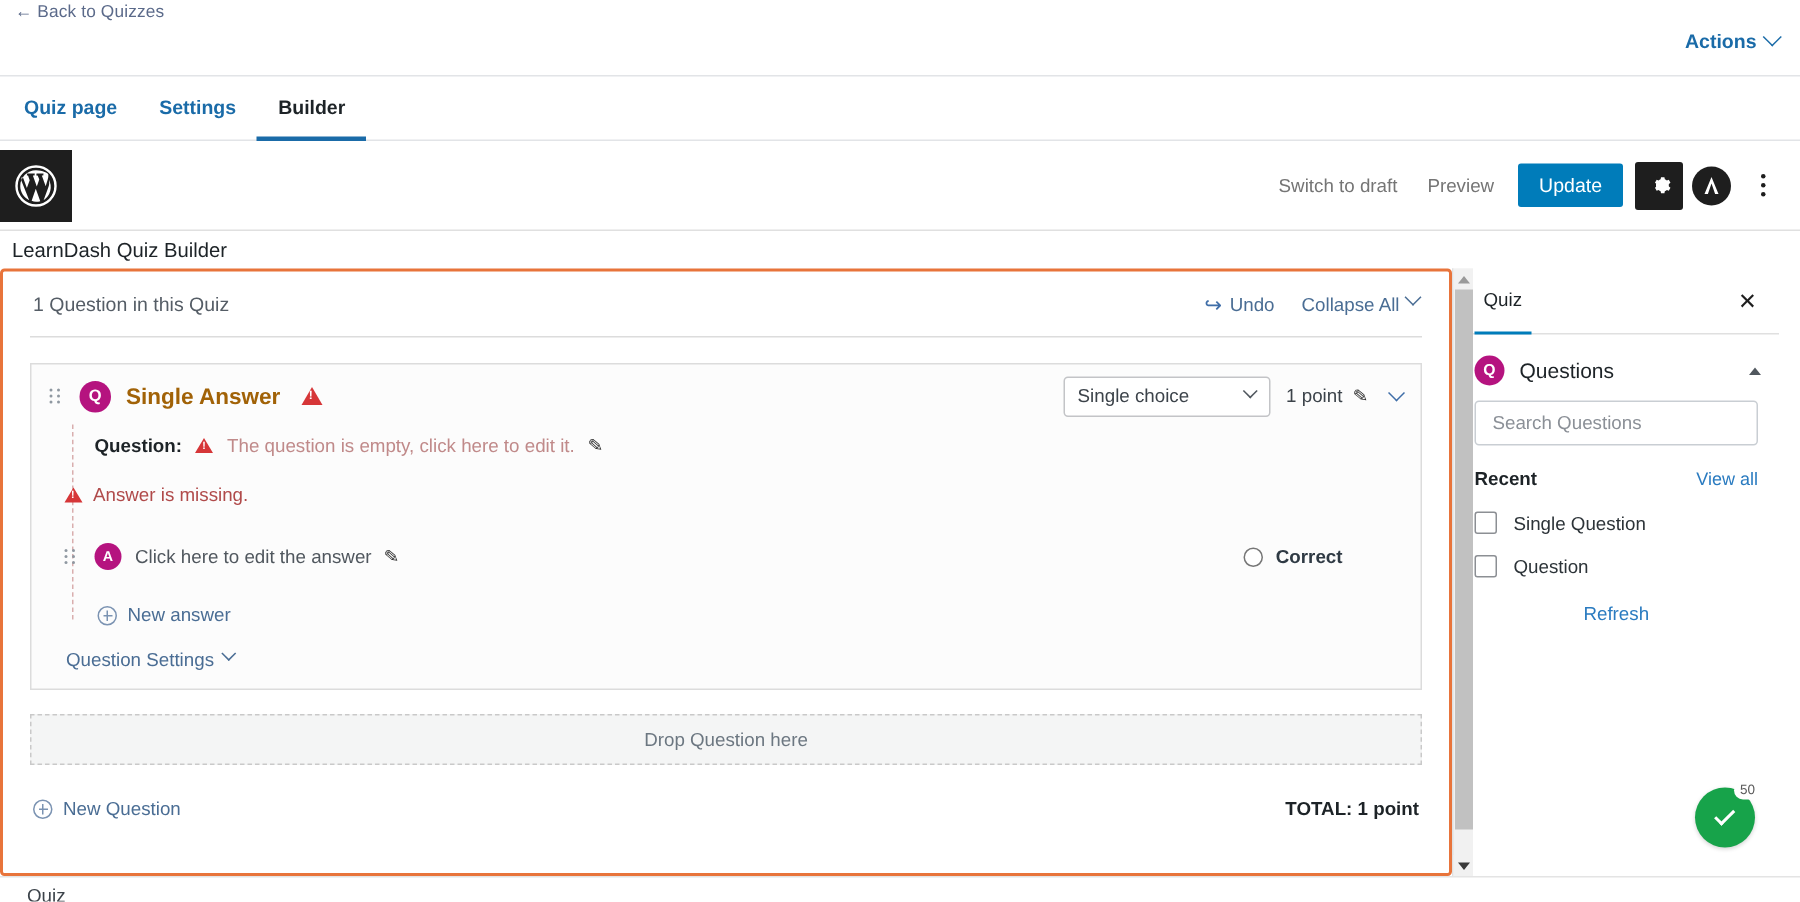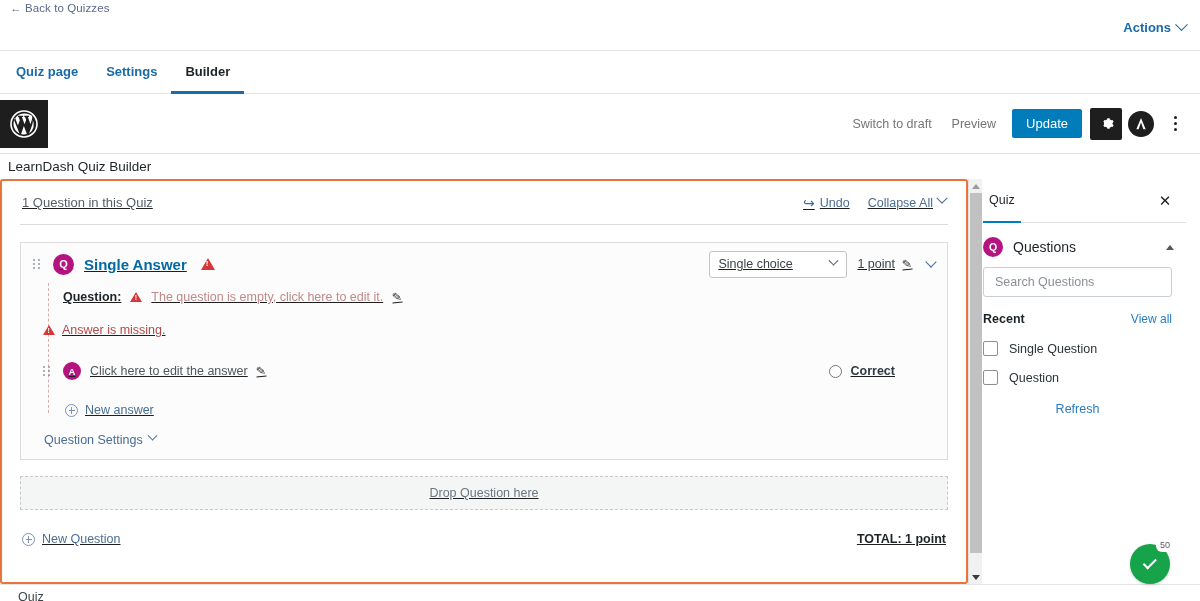--- a/index.html
+++ b/index.html
@@ -171,21 +171,20 @@
     position: relative;
   }
   .builder-pane {
     width: 968px;
     position: relative;
     background: #fff;
     border: 2px solid #e8743b;
     border-radius: 3px;
     border-left: 2px solid #e8743b;
     overflow: hidden;
-    text-decoration: underline;
   }
   .pane-inner {
     padding: 0 18px;
     position: relative;
     height: 100%;
   }
 
   
   .builder-toolbar {
     display: flex;
@@ -255,21 +254,21 @@
     color: #fff;
     font-size: 11px;
     font-weight: bold;
     display: flex; align-items: center; justify-content: center;
     margin-right: 10px;
     flex: none;
   }
   .q-title {
     font-size: 15px;
     font-weight: bold;
-    color: #0369a1;
+    color: #a16207;
     margin-right: 14px;
   }
   .warn {
     display: inline-block;
     width: 0; height: 0;
     border-left: 7px solid transparent;
     border-right: 7px solid transparent;
     border-bottom: 12px solid #d63638;
     position: relative;
   }
@@ -625,21 +624,21 @@
     text-align: center;
     font-size: 12.5px;
     color: #2a7bc0;
     margin-top: 10px;
     cursor: pointer;
   }
 
   
   .score-bubble {
     position: absolute;
-    right: 12px; bottom: 0;
+    right: 12px; bottom: 19px;
     width: 44px; height: 44px;
     z-index: 40;
   }
   .score-circle {
     width: 40px; height: 40px;
     border-radius: 50%;
     background: #17a34a;
     display: flex; align-items: center; justify-content: center;
     position: absolute;
     left: 0; bottom: 0;

